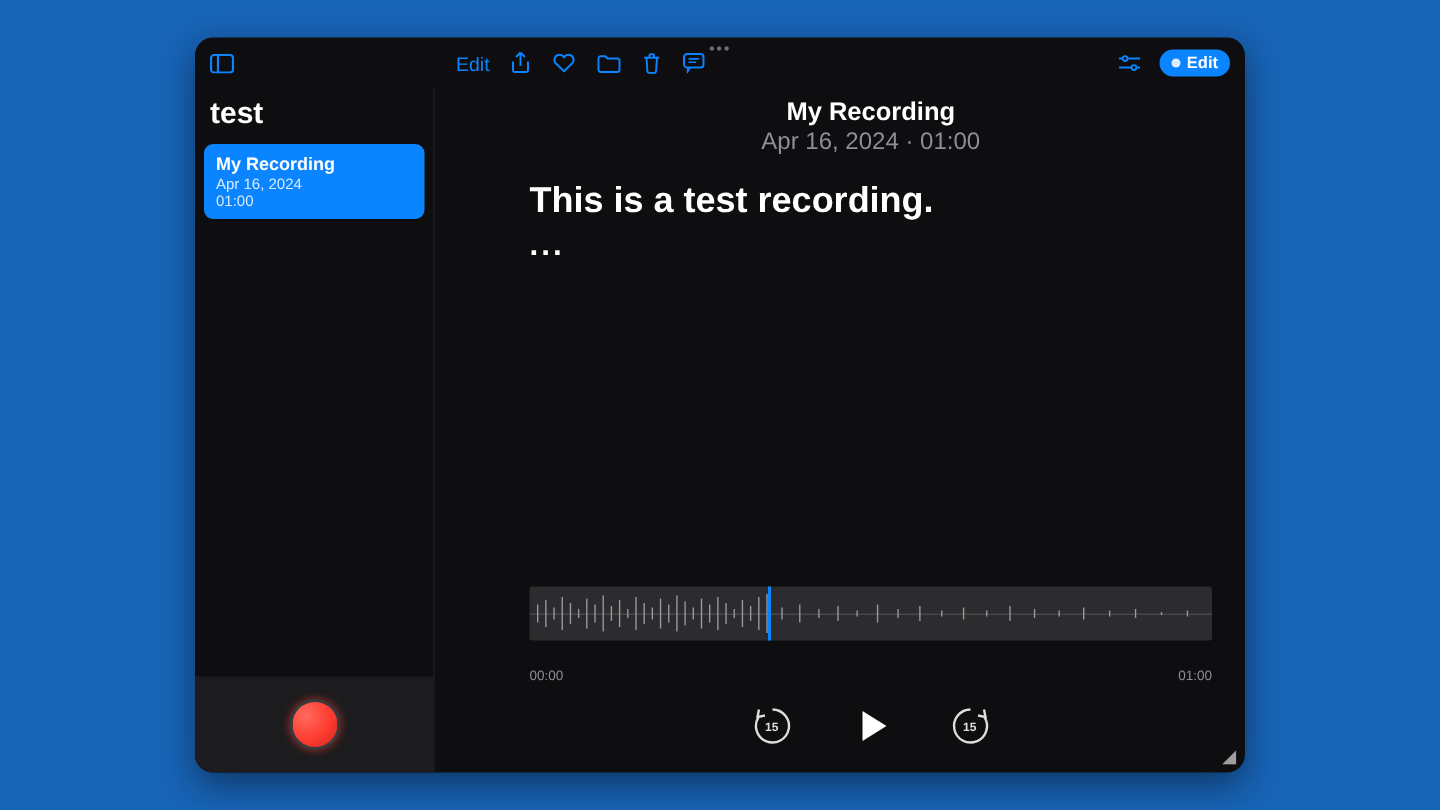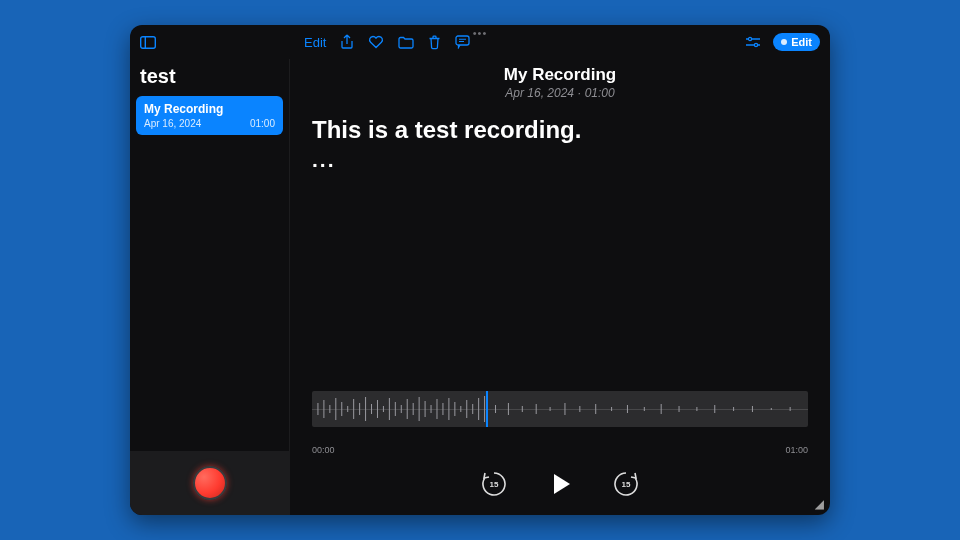--- a/index.html
+++ b/index.html
@@ -41,53 +41,53 @@
   .toolbar .group-right{ display:flex; align-items:center; gap:12px; }
   .tb-btn { color:#0a84ff; font-size:13px; display:flex; align-items:center; justify-content:center; cursor:pointer; }
   .tb-btn svg { display:block; }
   .edit-pill {
     background:#0a84ff; color:#fff; font-size:11px; font-weight:600;
     padding:3px 8px; border-radius:10px; display:flex; align-items:center; gap:4px;
   }
   .edit-pill .dot { width:6px; height:6px; border-radius:50%; background:#fff; opacity:.85; }
   
   .body {
-    flex:1; display:flex; min-height:0;
+    flex:1; display:flex; min-height:0;gap:41px;
   }
   
   .sidebar {
     width:160px; display:flex; flex-direction:column;
     border-right:1px solid #1c1c1e;
   }
   .sidebar-title {
     font-size:20px; font-weight:700; padding:6px 10px 8px;
   }
   .rec-item {
     margin:0 6px; padding:6px 8px; border-radius:6px;
     background:#0a84ff; color:#fff;
   }
   .rec-item .ri-title { font-size:12px; font-weight:600; }
-  .rec-item .ri-meta  { display:flex; justify-content:space-between; font-size:10px; color:#d9ecff; margin-top:2px; }
+  .rec-item .ri-meta  { display:flex; justify-content:space-between; font-size:10px; color:#d9ecff; margin-top:2px;flex-direction:column; }
   .sidebar-spacer { flex:1; }
   .record-bar {
     height:64px; background:#1c1c1e; display:flex; align-items:center; justify-content:center;
   }
   .record-btn {
     width:34px; height:34px; border-radius:50%;
     background: radial-gradient(circle at 30% 30%, #ff6b5e, #ff3b30 55%, #c8271e);
     border:2px solid #3a3a3c;
     box-shadow: 0 0 6px rgba(255,59,48,.6);
   }
   
   .main {
     flex:1; display:flex; flex-direction:column; min-width:0;
   }
   .main-header { text-align:center; padding:6px 0 2px; }
   .main-title  { font-size:17px; font-weight:700; }
-  .main-sub    { font-size:12px; color:#8e8e93; margin-top:1px;font-style:italic; }
+  .main-sub    { font-size:16px; color:#8e8e93; margin-top:1px; }
   .transcript  { padding:14px 22px 0; }
   .trans-line  { font-size:24px; font-weight:700; }
   .trans-dots  { font-size:21px; font-weight:700; margin-top:4px; letter-spacing:2px; }
   .main-fill   { flex:1; }
   
   .wave-wrap   { padding:0 22px; }
   .wave-track  {
     position:relative; height:36px; background:#2c2c2e; border-radius:2px;
     overflow:hidden;
   }

